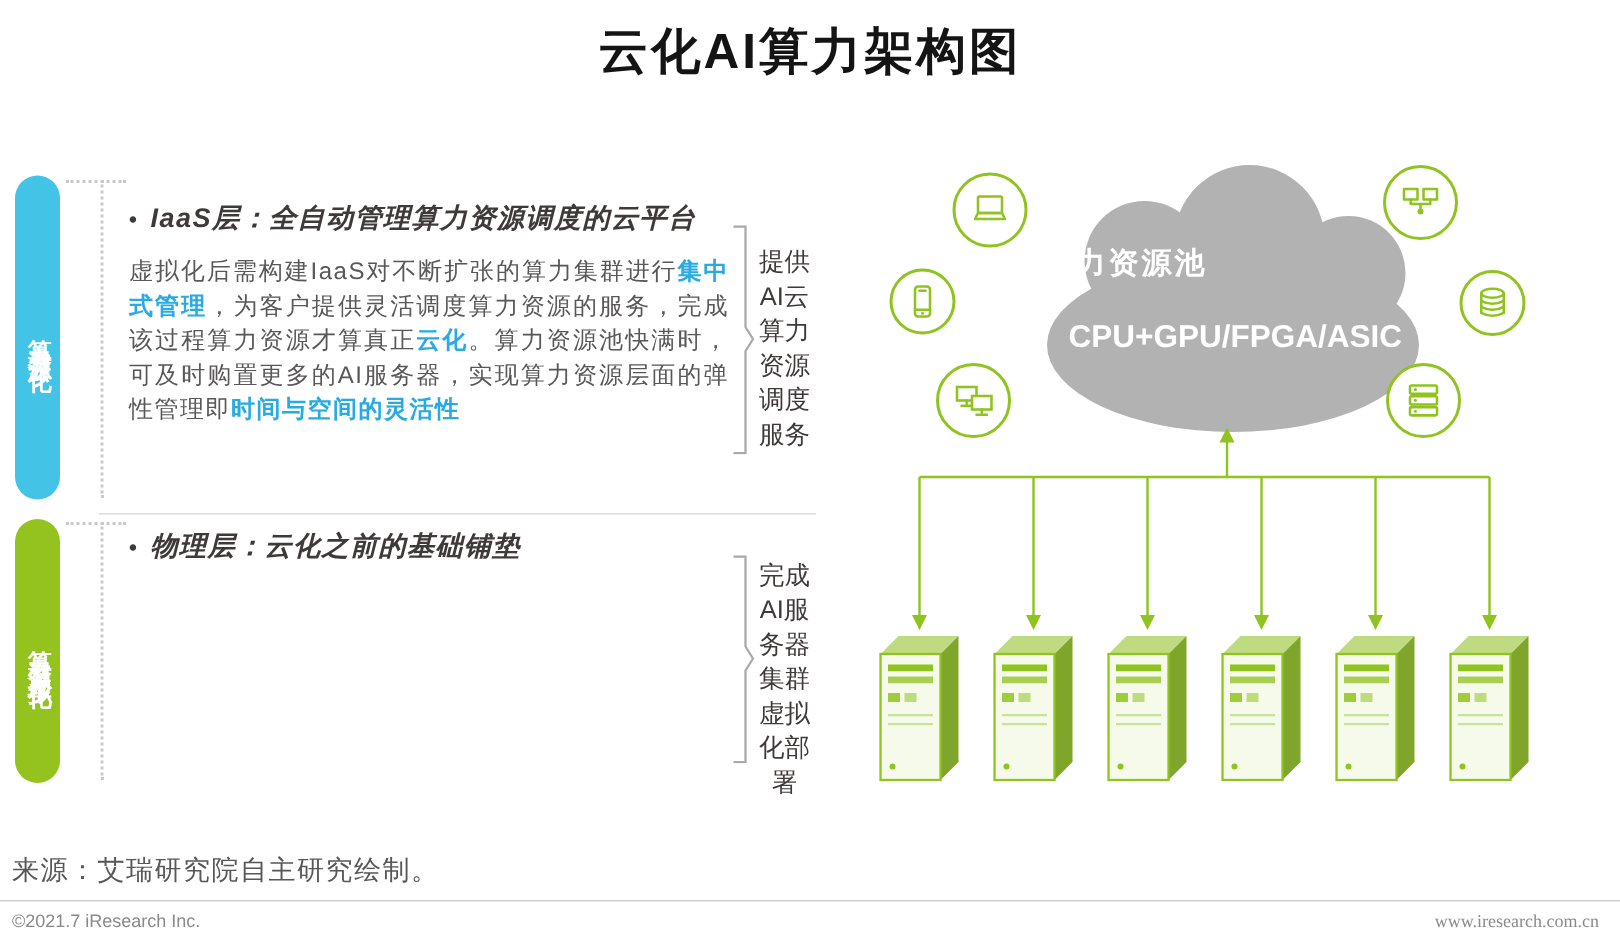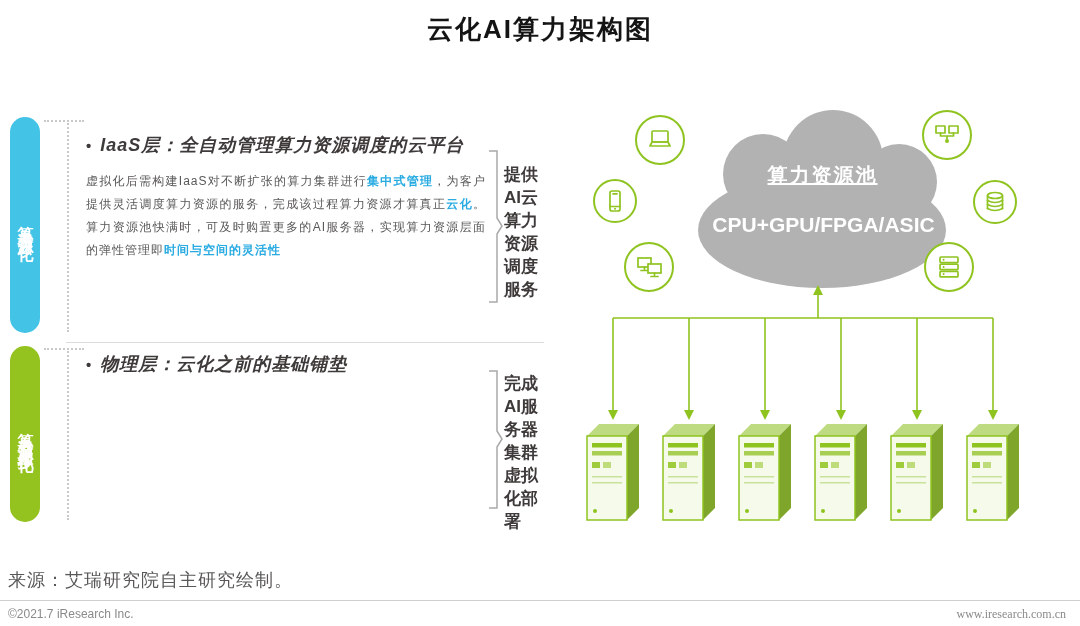--- a/index.html
+++ b/index.html
@@ -1,21 +1,21 @@
 <!DOCTYPE html>
 <html><head>
 <meta charset="utf-8">
 <style>
   * { margin:0; padding:0; box-sizing:border-box; }
   html,body { width:1080px; height:626px; }
   body { font-family:"Liberation Sans","DejaVu Sans",sans-serif; background:#fff; }
   .stage { position:relative; width:1080px; height:626px; background:#fff; overflow:hidden; }
 
   .title { position:absolute; top:12px; left:0; width:100%; text-align:center;
-           font-size:26px; font-weight:bold; color:#141414; letter-spacing:2px; }
+           font-size:33px; font-weight:bold; color:#141414; letter-spacing:2px; }
 
   .tab { position:absolute; left:10px; width:30px; border-radius:15px;
          display:flex; align-items:center; justify-content:center; }
   .tab-1 { top:117px; height:216px; background:#43C3E6; }
   .tab-2 { top:346px; height:176px; background:#94C21E; }
   .vtext { writing-mode:vertical-rl; text-orientation:upright; color:#fff;
            font-weight:bold; font-size:16px; letter-spacing:4px; }
 
   .dot-v { position:absolute; border-left:2px dotted #C9C9C9; width:0; }
   .dot-h { position:absolute; border-top:2px dotted #C9C9C9; height:0; }
@@ -24,36 +24,36 @@
   .dv-2 { left:67px; top:348px; height:172px; }
   .dh-2 { left:44px; top:348px; width:40px; }
   .sep  { position:absolute; top:342px; left:66px; width:478px; border-top:1px solid #DCDCDC; }
 
   .block { position:absolute; left:86px; width:400px; }
   .block-1 { top:133px; }
   .block-2 { top:352px; }
   .block-head { display:flex; align-items:baseline; gap:8px; font-size:18px;
                 font-weight:bold; font-style:italic; color:#3E3A39; letter-spacing:1px; }
   .block-head .bullet { font-style:normal; font-size:15px; color:#3E3A39; }
-  .block-body { margin-top:13px; font-size:12px; line-height:23px; letter-spacing:1px;
+  .block-body { margin-top:13px; font-size:16px; line-height:23px; letter-spacing:1px;
                 color:#595757; text-align:justify; }
   .hl-cyan  { color:#29ABE2; font-weight:bold; }
   .hl-green { color:#8FC31F; font-weight:bold; }
 
   .bracket { position:absolute; left:487px; }
   .br-1 { top:150px; }
   .br-2 { top:370px; }
-  .vlabel { position:absolute; left:504px; width:38px; font-size:17px; font-weight:700;
-            color:#3E3A39; line-height:23px; word-break:break-all; }
+  .vlabel { position:absolute; left:504px; width:38px; font-size:17px; font-weight:400;
+            color:#3E3A39; line-height:23px; word-break:break-all; text-align:center; }
   .vl-1 { top:163px; }
   .vl-2 { top:372px; }
 
   .cloud-svg { position:absolute; left:695px; top:110px; }
-  .cloud-line1 { position:absolute; left:695px; top:162px; width:255px; text-align:center;
-                 color:#fff; font-size:20px; font-weight:bold; letter-spacing:2px;text-decoration:underline; }
+  .cloud-line1 { position:absolute; left:695px; top:162px; width:255px; 
+                 color:#fff; font-size:20px; font-weight:bold; letter-spacing:2px; }
   .cloud-line2 { position:absolute; left:696px; top:213px; width:255px; text-align:center;
                  color:#fff; font-size:21px; font-weight:bold; }
 
   .badge { position:absolute; background:#fff; border:2px solid #8FC31F; border-radius:50%;
            display:flex; align-items:center; justify-content:center; }
   .b-laptop   { left:635px; top:115px; width:50px; height:50px; }
   .b-phone    { left:593px; top:179px; width:44px; height:44px; }
   .b-desktops { left:624px; top:242px; width:50px; height:50px; }
   .b-network  { left:922px; top:110px; width:50px; height:50px; }
   .b-database { left:973px; top:180px; width:44px; height:44px; }

